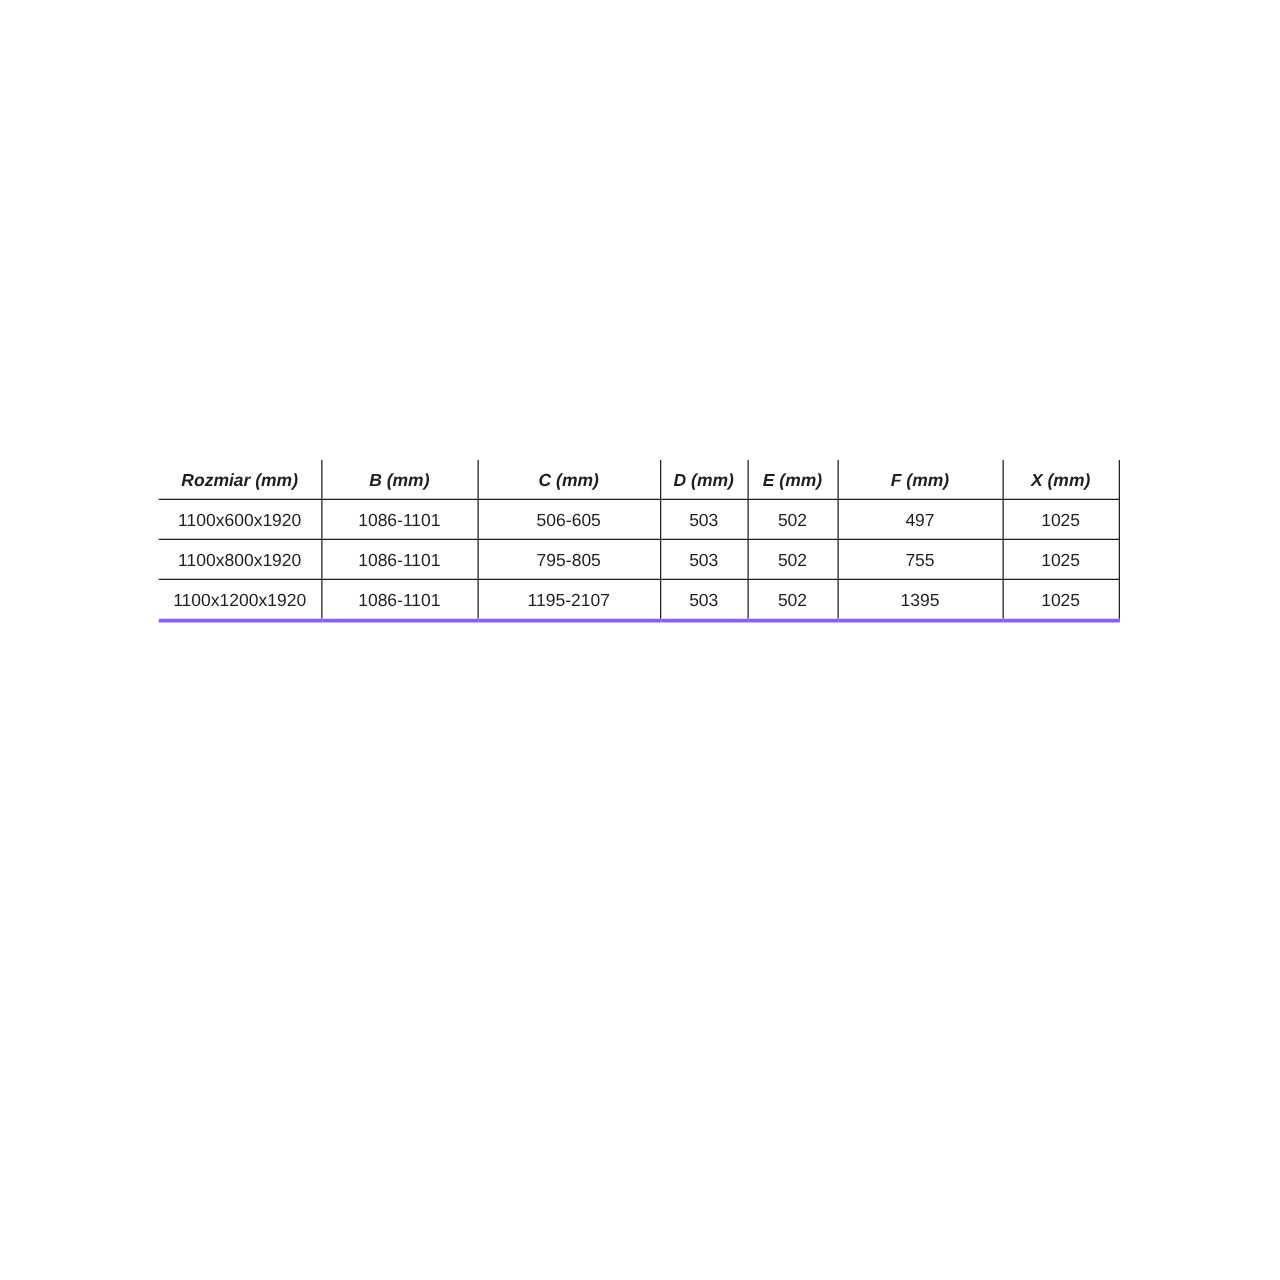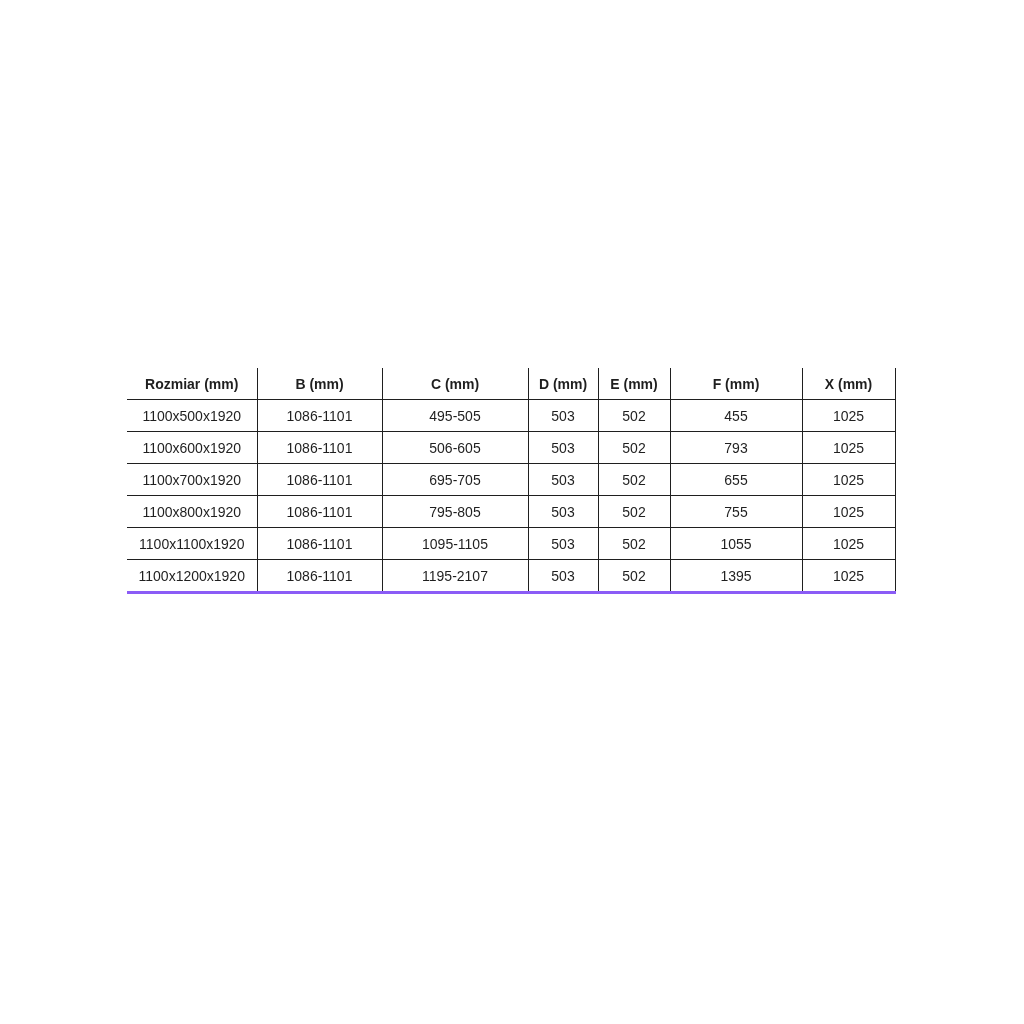--- a/index.html
+++ b/index.html
@@ -38,20 +38,21 @@
     border-bottom: 1px solid #1f1f1f;
     height: 31px;
     padding: 0 2px;
     text-align: center;
     vertical-align: middle;
     white-space: nowrap;
     overflow: hidden;
   }
   table.spec-table th {
     font-weight: bold;
+    font-style: italic;
   }
   table.spec-table tr.last-row td {
     border-bottom: 3px solid #8b5cf6;
   }
 </style>
 </head>
 <body>
 
 <div class="spec-table-wrap">
   <table class="spec-table">
@@ -70,62 +71,35 @@
         <th>B (mm)</th>
         <th>C (mm)</th>
         <th>D (mm)</th>
         <th>E (mm)</th>
         <th>F (mm)</th>
         <th>X (mm)</th>
       </tr>
     </thead>
     <tbody>
       <tr>
-        <td>1100x500x1920</td>
-        <td>1086-1101</td>
-        <td>495-505</td>
-        <td>503</td>
-        <td>502</td>
-        <td>455</td>
-        <td>1025</td>
-      </tr>
-      <tr>
         <td>1100x600x1920</td>
         <td>1086-1101</td>
         <td>506-605</td>
         <td>503</td>
         <td>502</td>
-        <td>793</td>
-        <td>1025</td>
-      </tr>
-      <tr>
-        <td>1100x700x1920</td>
-        <td>1086-1101</td>
-        <td>695-705</td>
-        <td>503</td>
-        <td>502</td>
-        <td>655</td>
+        <td>497</td>
         <td>1025</td>
       </tr>
       <tr>
         <td>1100x800x1920</td>
         <td>1086-1101</td>
         <td>795-805</td>
         <td>503</td>
         <td>502</td>
         <td>755</td>
-        <td>1025</td>
-      </tr>
-      <tr>
-        <td>1100x1100x1920</td>
-        <td>1086-1101</td>
-        <td>1095-1105</td>
-        <td>503</td>
-        <td>502</td>
-        <td>1055</td>
         <td>1025</td>
       </tr>
       <tr class="last-row">
         <td>1100x1200x1920</td>
         <td>1086-1101</td>
         <td>1195-2107</td>
         <td>503</td>
         <td>502</td>
         <td>1395</td>
         <td>1025</td>

